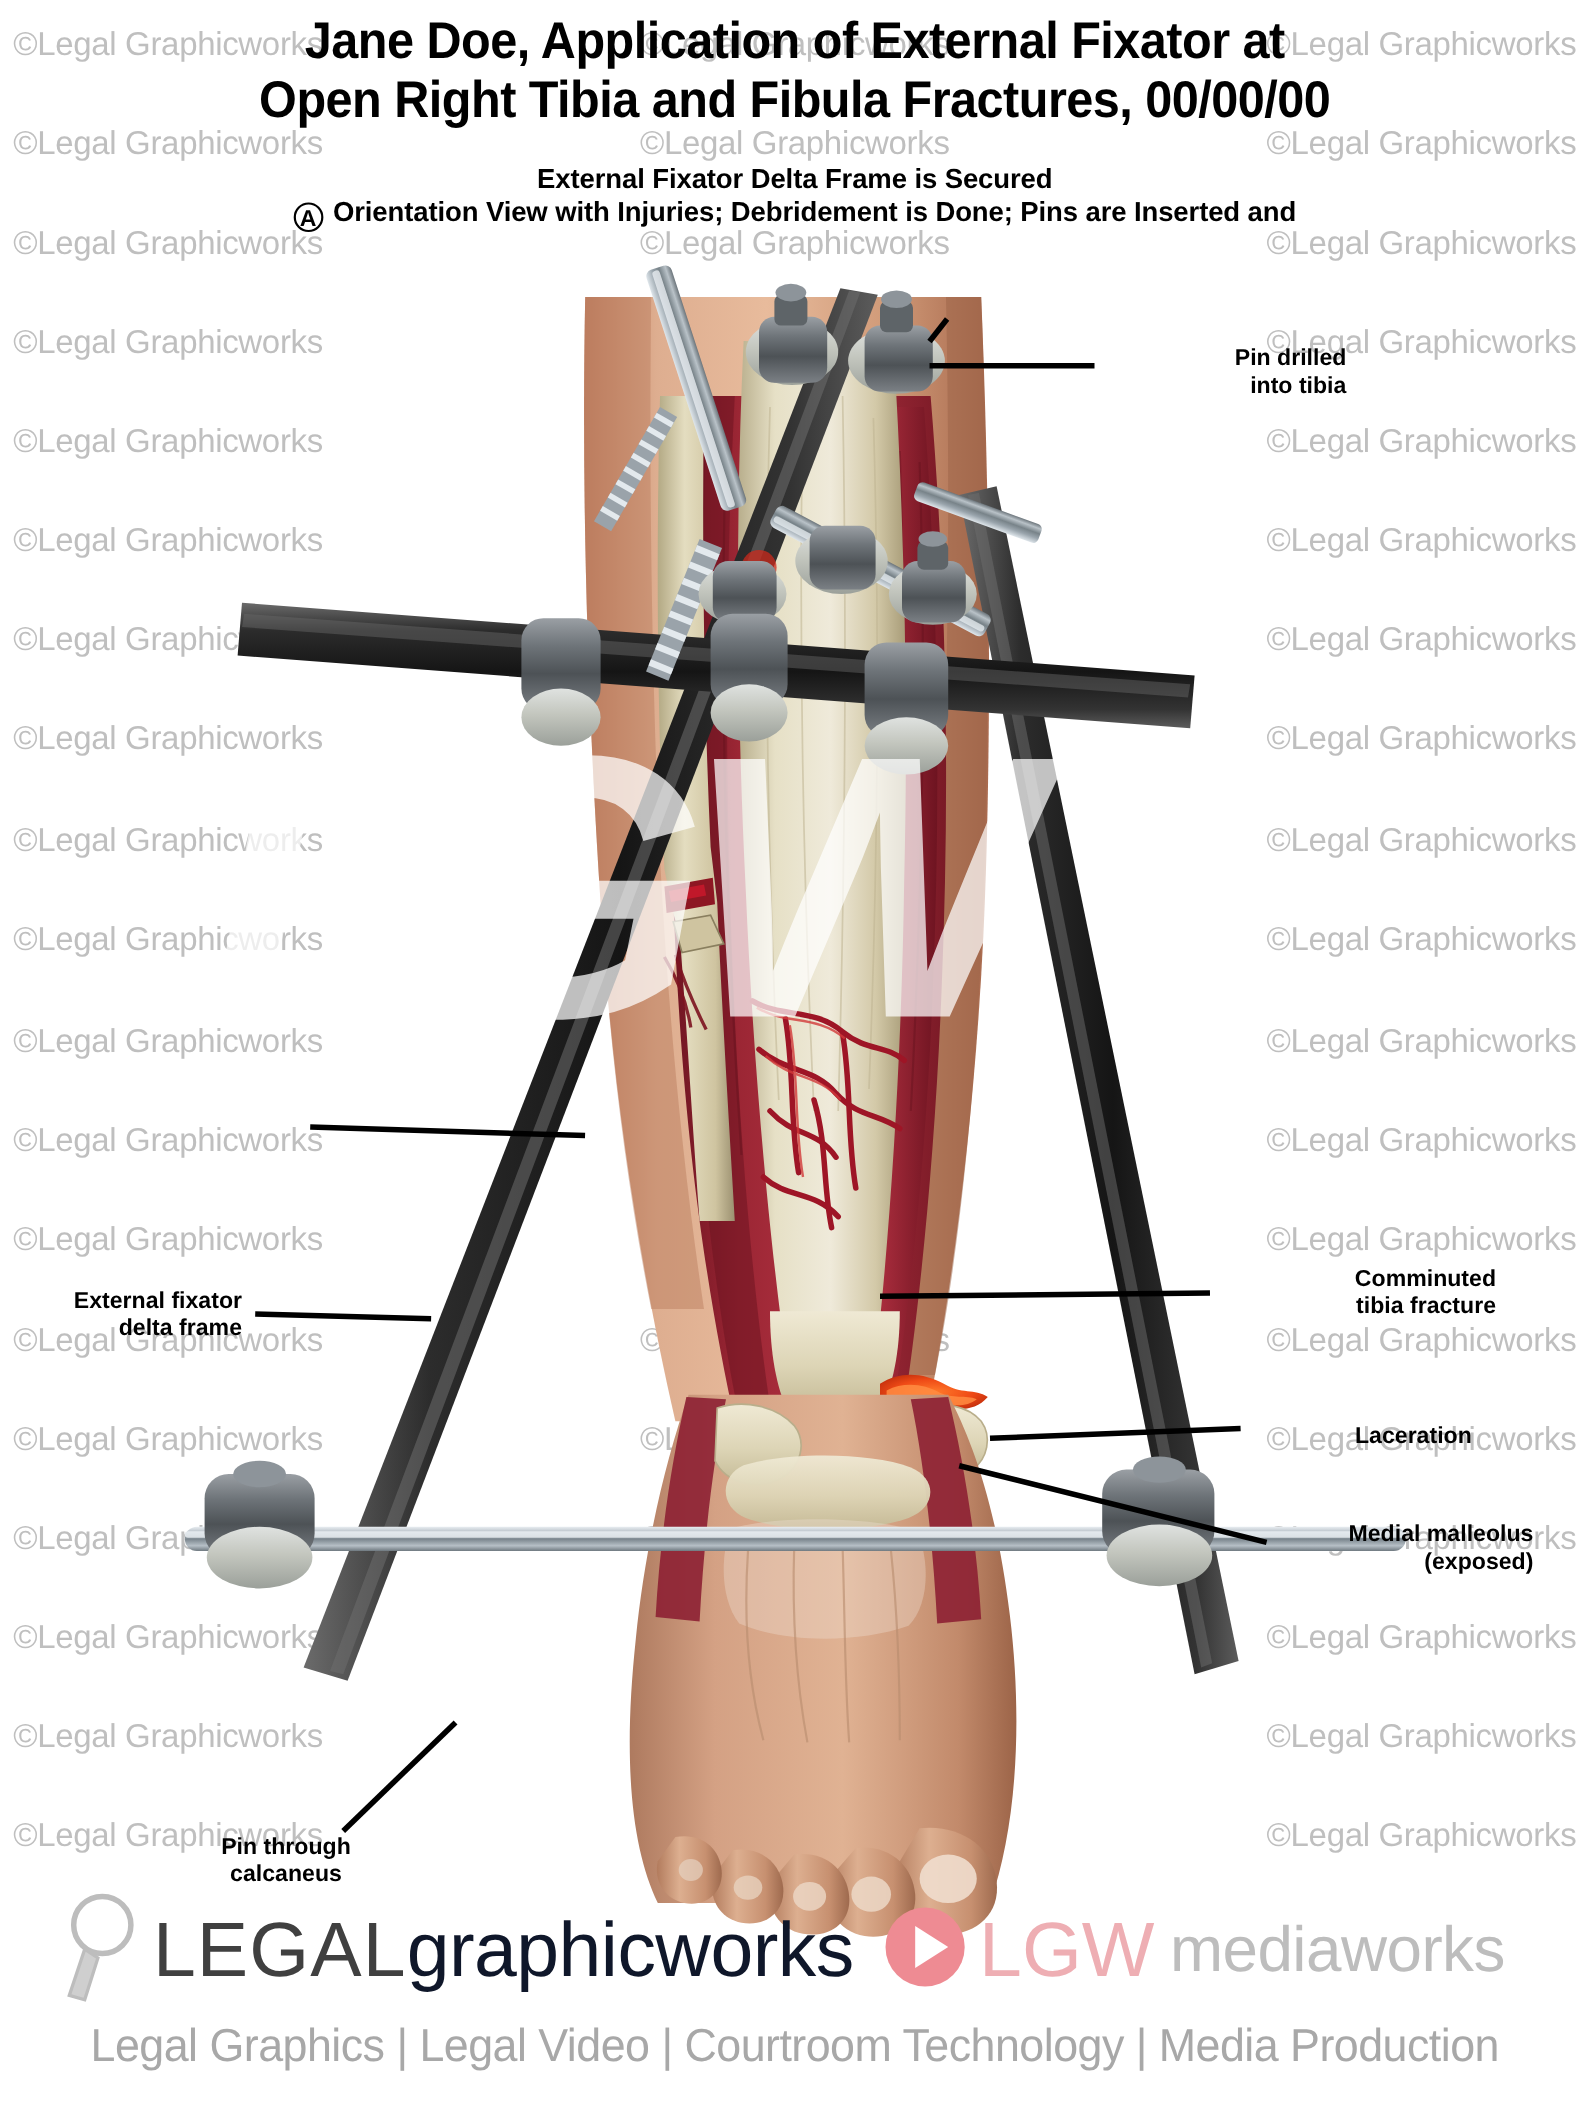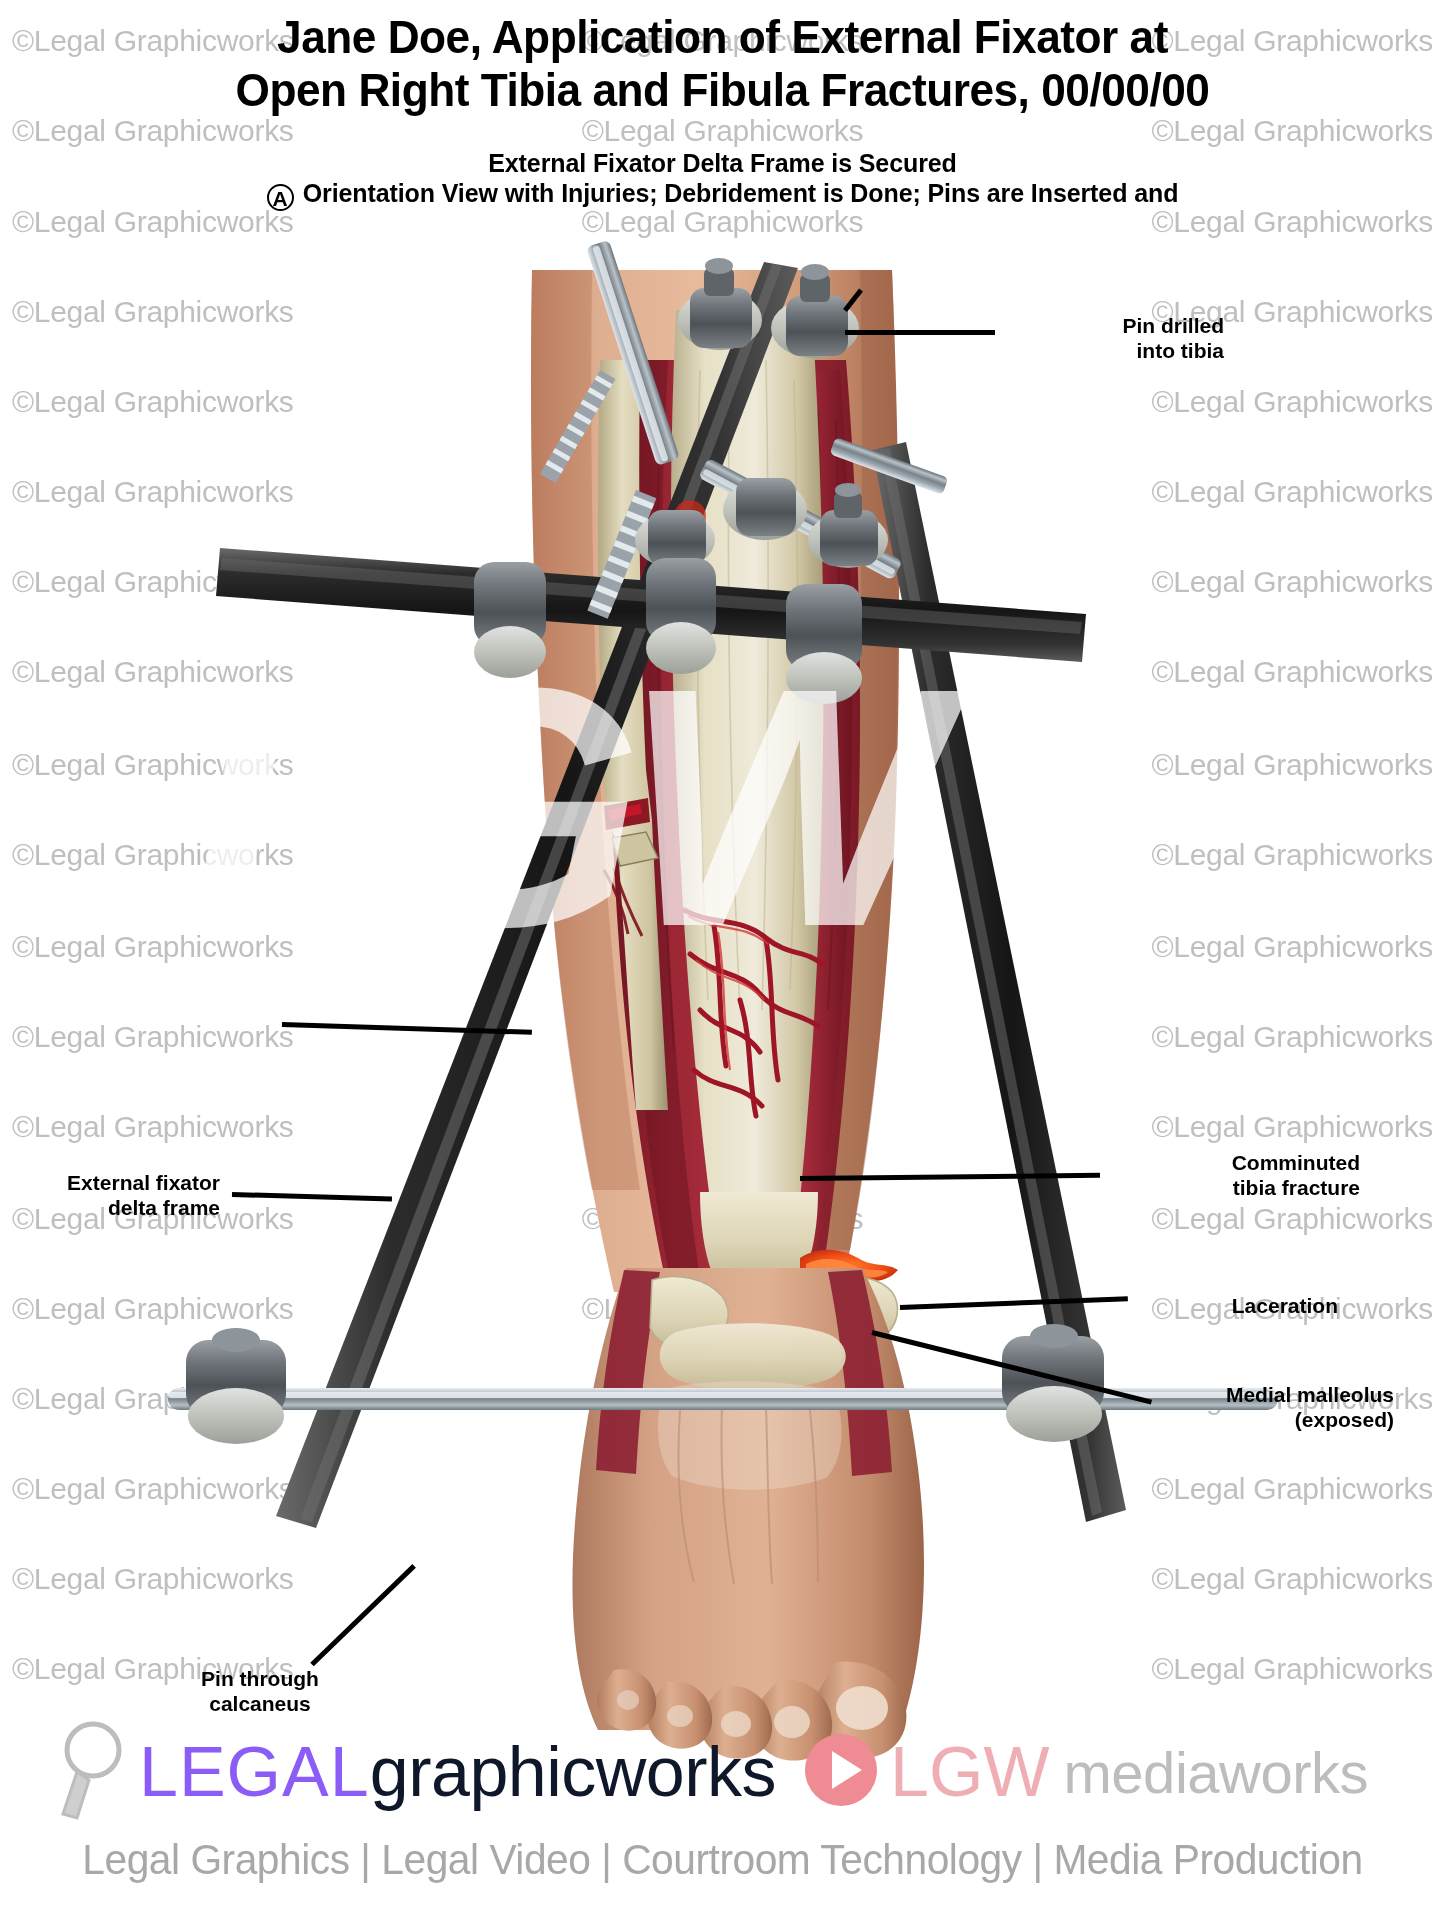--- a/index.html
+++ b/index.html
@@ -150,21 +150,21 @@
     left: 55px;
     display: flex;
     align-items: center;
     height: 108px;
   }
   .mag-icon { margin-right: 6px; }
   .legal-word {
     font-family: "Liberation Sans", sans-serif;
     font-size: 70px;
     font-weight: 400;
-    color: #8b5cf6;
+    color: #404040;
     letter-spacing: 1px;
   }
   .gw-word {
     font-family: Liberation Sans, sans-serif;
     font-size: 70px;
     font-weight: 400;
     color: #0f172a;
     letter-spacing: -0.5px;
   }
   .play-icon { margin: 0 10px 0 26px; }

